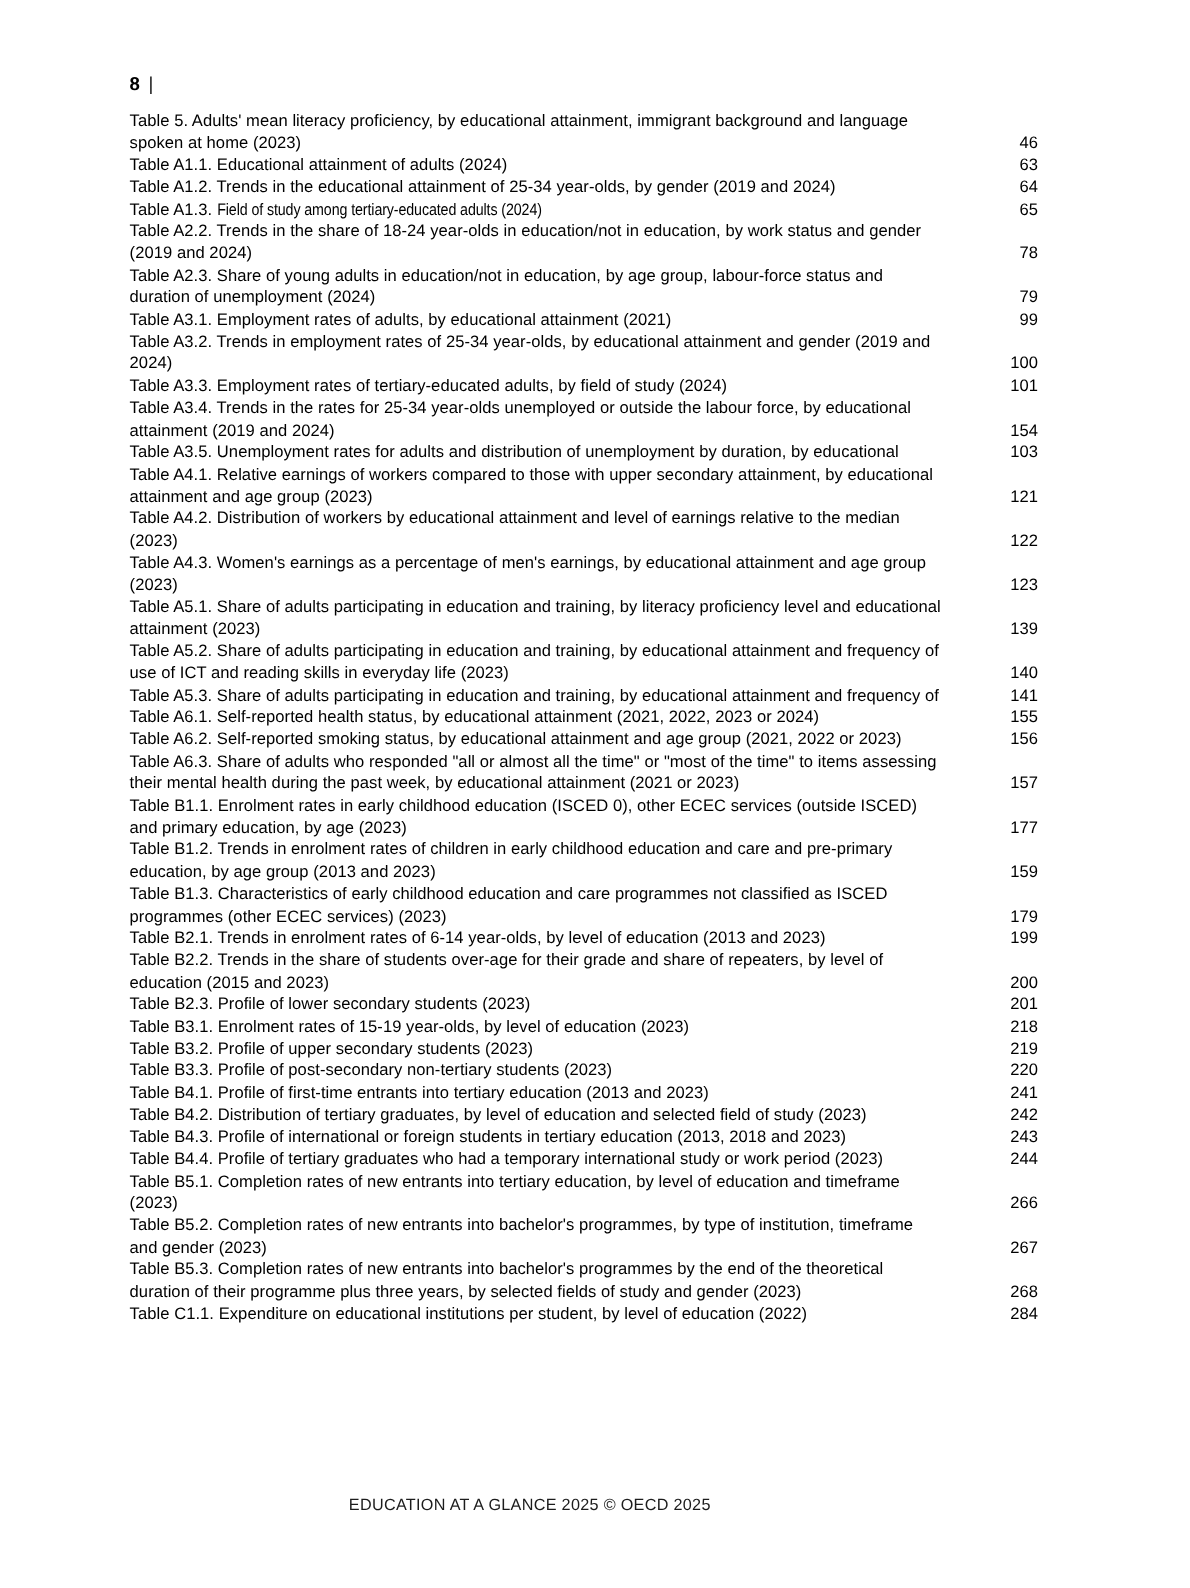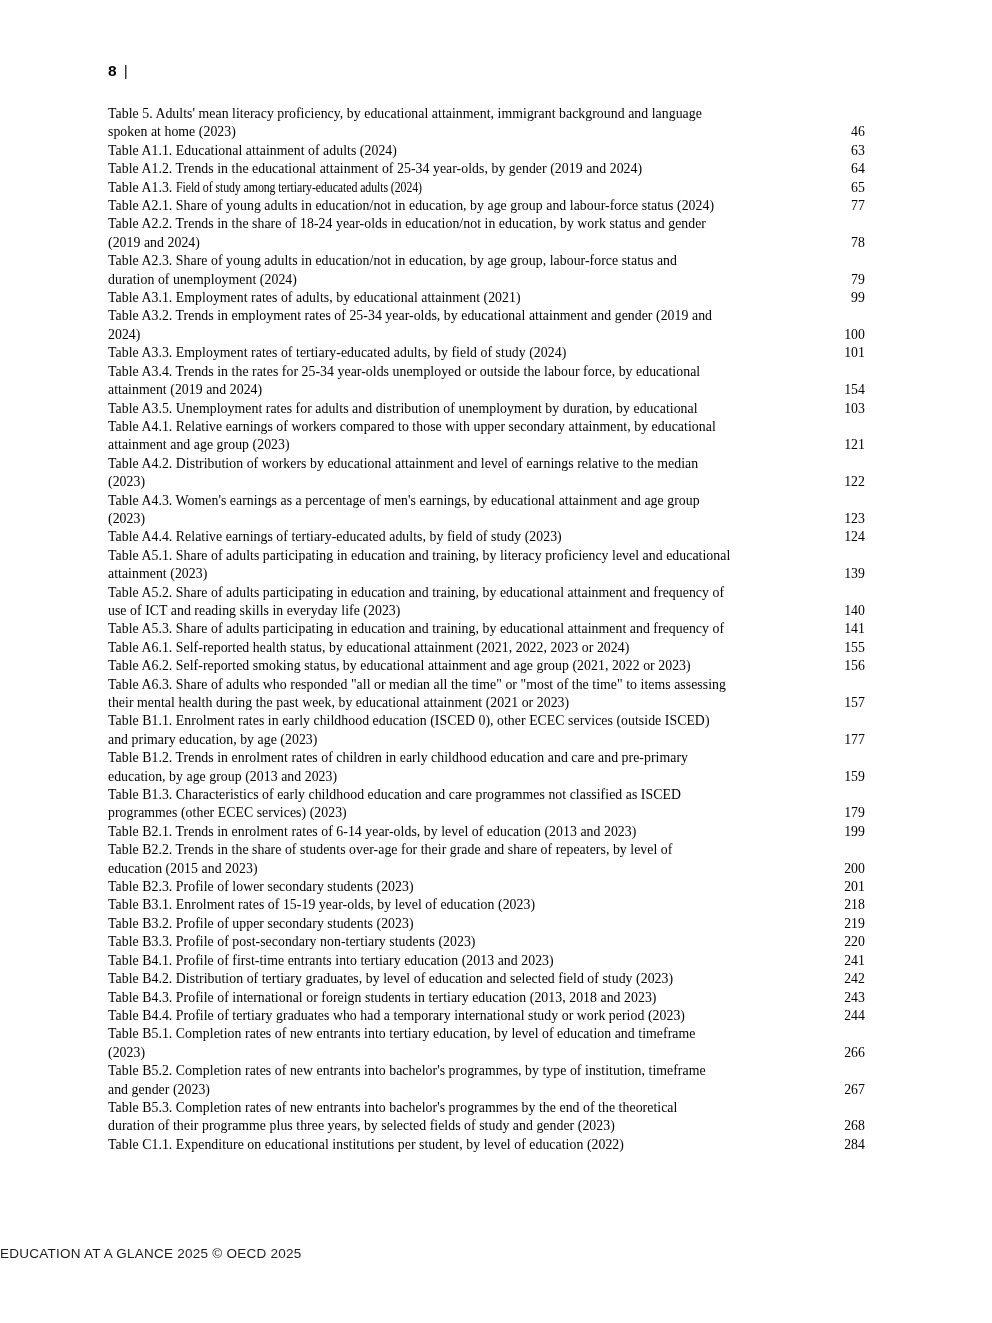--- a/index.html
+++ b/index.html
@@ -29,26 +29,25 @@
     letter-spacing: 0.2px;
   }
   .folio-bar {
     font-weight: 400;
     margin-left: 7px;
     color: #111;
   }
   .toc {
     position: absolute;
     left: 108px;
-    top: 105px;
+    top: 92px;
     width: 757px;
     font-size: 13.8px;
     line-height: 18.4px;
     letter-spacing: 0.05px;
-    font-family: Liberation Serif, serif;
   }
   .entry {
     position: relative;
     padding-right: 44px;
   }
   .entry .line {
     white-space: nowrap;
   }
   .entry-page {
     position: absolute;
@@ -61,21 +60,21 @@
     display: inline-block;
     transform: scaleX(0.86);
     transform-origin: 0 60%;
     letter-spacing: -0.1px;
   }
   .footer {
     position: absolute;
     top: 1246px;
     left: 0;
     width: 883px;
-    text-align: left;
+    text-align: center;
     font-size: 13.5px;
     letter-spacing: 0.25px;
     color: #1c1c1c;
   }
 </style>
 </head>
 <body>
 
 <div class="page">
 
@@ -106,26 +105,20 @@
     <span class="entry-page">64</span>
   </div>
 
   <div class="entry">
     <div class="entry-lines">
           <div class="line"><span>Table A1.3. </span><span class="narrow">Field of study among tertiary-educated adults (2024)</span></div>
         </div>
     <span class="entry-page">65</span>
   </div>
 
-  <div class="entry">
-    <div class="entry-lines">
-          <div class="line">Table A2.1. Share of young adults in education/not in education, by age group and labour-force status (2024)</div>
-        </div>
-    <span class="entry-page">77</span>
-  </div>
 
   <div class="entry">
     <div class="entry-lines">
           <div class="line">Table A2.2. Trends in the share of 18-24 year-olds in education/not in education, by work status and gender</div>
           <div class="line">(2019 and 2024)</div>
         </div>
     <span class="entry-page">78</span>
   </div>
 
   <div class="entry">
@@ -190,26 +183,20 @@
   </div>
 
   <div class="entry">
     <div class="entry-lines">
           <div class="line">Table A4.3. Women's earnings as a percentage of men's earnings, by educational attainment and age group</div>
           <div class="line">(2023)</div>
         </div>
     <span class="entry-page">123</span>
   </div>
 
-  <div class="entry">
-    <div class="entry-lines">
-          <div class="line">Table A4.4. Relative earnings of tertiary-educated adults, by field of study (2023)</div>
-        </div>
-    <span class="entry-page">124</span>
-  </div>
 
   <div class="entry">
     <div class="entry-lines">
           <div class="line">Table A5.1. Share of adults participating in education and training, by literacy proficiency level and educational</div>
           <div class="line">attainment (2023)</div>
         </div>
     <span class="entry-page">139</span>
   </div>
 
   <div class="entry">
@@ -236,21 +223,21 @@
 
   <div class="entry">
     <div class="entry-lines">
           <div class="line">Table A6.2. Self-reported smoking status, by educational attainment and age group (2021, 2022 or 2023)</div>
         </div>
     <span class="entry-page">156</span>
   </div>
 
   <div class="entry">
     <div class="entry-lines">
-          <div class="line">Table A6.3. Share of adults who responded "all or median all the time" or "most of the time" to items assessing</div>
+          <div class="line">Table A6.3. Share of adults who responded "all or almost all the time" or "most of the time" to items assessing</div>
           <div class="line">their mental health during the past week, by educational attainment (2021 or 2023)</div>
         </div>
     <span class="entry-page">157</span>
   </div>
 
   <div class="entry">
     <div class="entry-lines">
           <div class="line">Table B1.1. Enrolment rates in early childhood education (ISCED 0), other ECEC services (outside ISCED)</div>
           <div class="line">and primary education, by age (2023)</div>
         </div>

